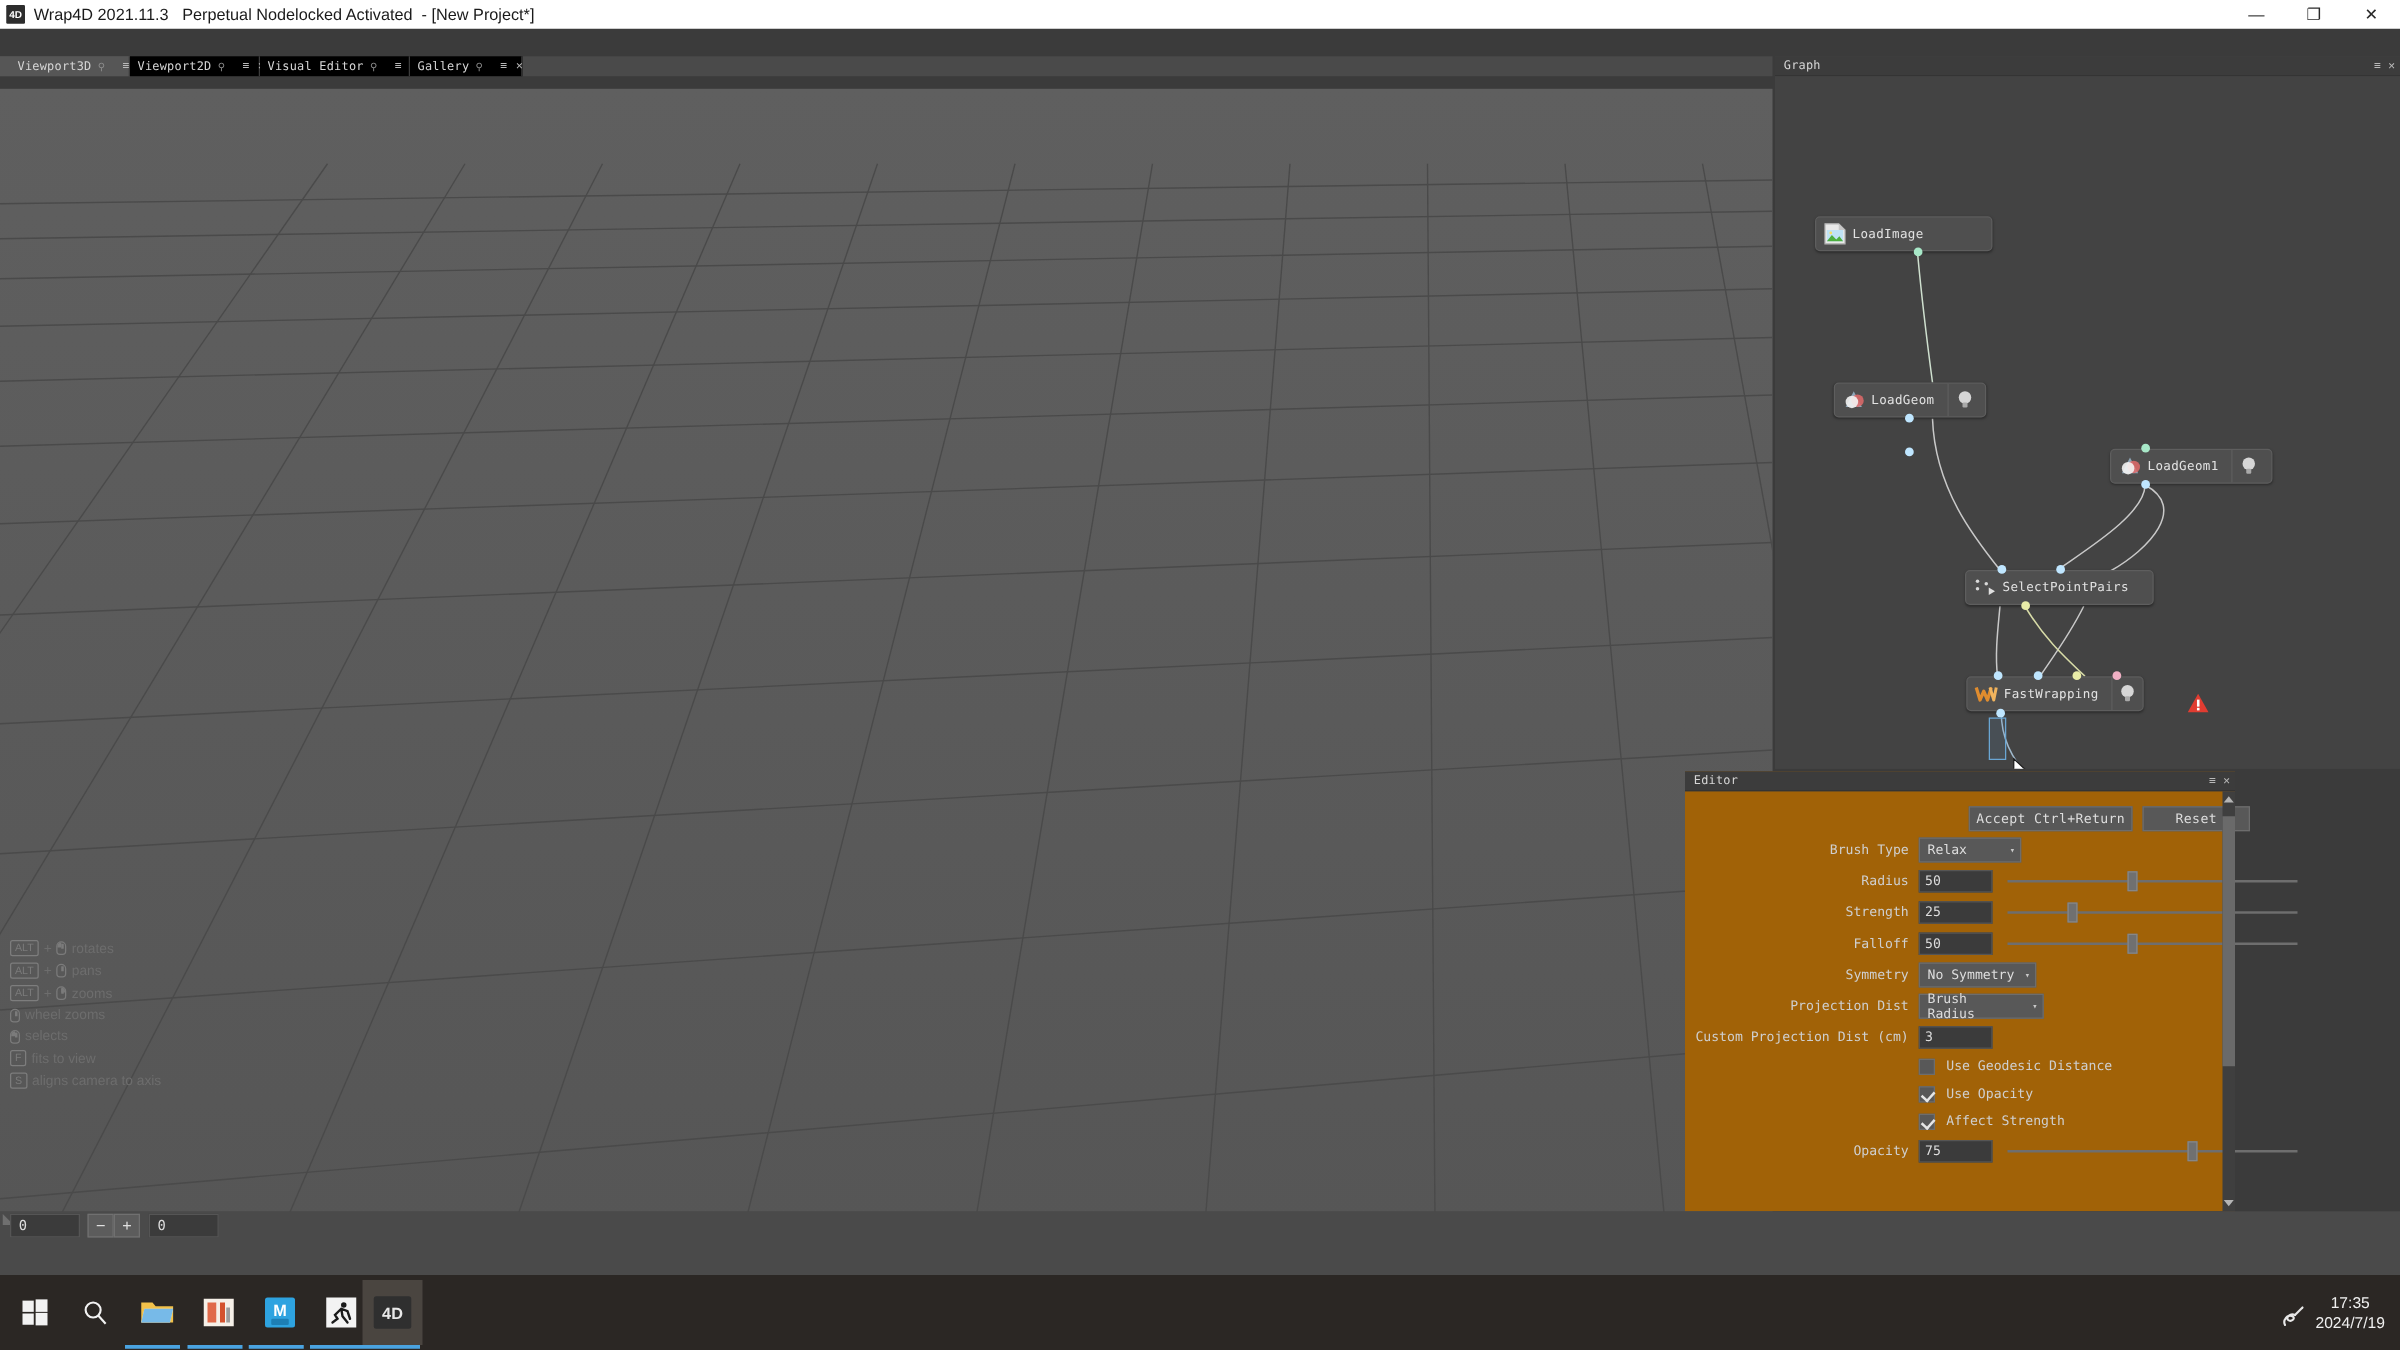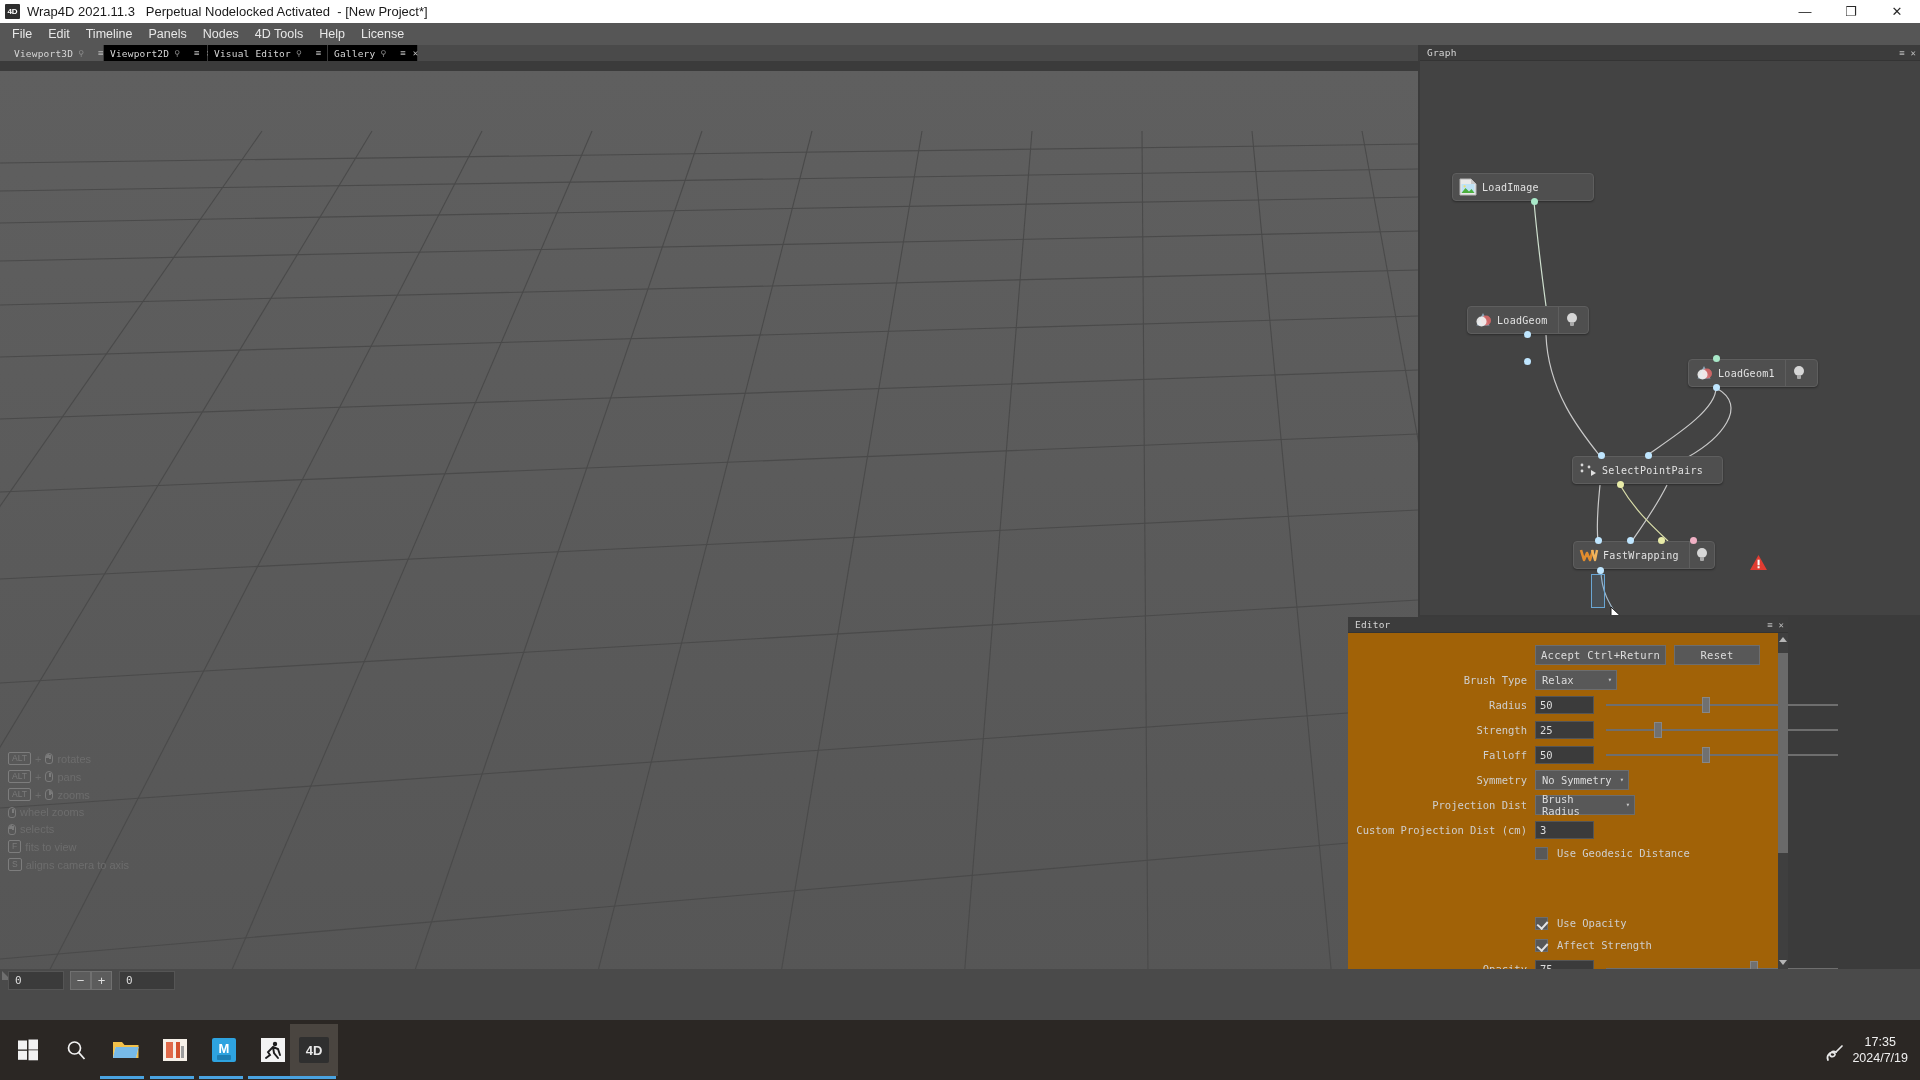--- a/index.html
+++ b/index.html
@@ -103,21 +103,21 @@
   .cursor-arrow{ position:absolute; z-index:9; }
 
   
   .editorpanel{ position:absolute; left:1348px; top:617px; width:440px; height:352px; background:#a16207; }
   .ed-body{ position:absolute; left:0; top:16px; width:500px; height:336px; overflow:hidden; }
   .ed-row{ display:flex; align-items:center; height:25px; padding-right:10px; }
   .ed-label{ width:187px; text-align:right; padding-right:8px; font-size:10.5px; color:#cfcfcf; white-space:nowrap;}
   .btn{
     background:#585858; border:1px solid #6d6d6d; color:#ddd; font-size:10.5px;
     height:20px; display:flex;align-items:center;justify-content:center;
-    font-family:"DejaVu Sans Mono", monospace; letter-spacing:.3px;
+    font-family:"DejaVu Sans Mono", monospace; letter-spacing:.3px;margin-left:40px;
   }
   .field{
     background:#3b3b3b; border:1px solid #555; color:#ddd; font-size:10.5px;
     height:18px; display:flex; align-items:center; padding-left:4px;
     font-family:"DejaVu Sans Mono", monospace;
   }
   .combo{
     background:#585858; border:1px solid #6d6d6d; color:#ddd; font-size:10.5px;
     height:20px; display:flex; align-items:center; padding:0 4px 0 6px;
     justify-content:space-between; font-family:"DejaVu Sans Mono",monospace;
@@ -163,30 +163,20 @@
   <div class="titlebar">
     <div class="title-icon">4D</div>
     <div class="title-text">Wrap4D 2021.11.3   Perpetual Nodelocked Activated  - [New Project*]</div>
     <div class="win-btns">
       <div class="win-btn">—</div>
       <div class="win-btn">❐</div>
       <div class="win-btn close">✕</div>
     </div>
   </div>
 
-  <div class="menubar">
-    <div class="menu-item">File</div>
-    <div class="menu-item">Edit</div>
-    <div class="menu-item">Timeline</div>
-    <div class="menu-item">Panels</div>
-    <div class="menu-item">Nodes</div>
-    <div class="menu-item">4D Tools</div>
-    <div class="menu-item">Help</div>
-    <div class="menu-item">License</div>
-  </div>
 
   <div class="tabstrip">
     <div class="ptab active" style="width:104px">
       <span class="lbl">Viewport3D</span>
       <span class="pin">⚲</span>
       <span class="mini">≡</span>
       <span class="mini x">✕</span>
     </div>
     <div class="ptab" style="width:104px">
       <span class="lbl">Viewport2D</span>
@@ -494,21 +484,21 @@
         <div class="ed-label">Custom Projection Dist (cm)</div>
         <div class="field" style="width:59px;">3</div>
       </div>
 
       <div class="ed-row" style="height:22px;">
         <div class="ed-label"></div>
         <div class="chk"></div>
         <span class="chk-lbl">Use Geodesic Distance</span>
       </div>
 
-      <div class="ed-row" style="height:22px;margin-top:48px;">
+      <div class="ed-row" style="height:22px;">
         <div class="ed-label"></div>
         <div class="chk on"></div>
         <span class="chk-lbl">Use Opacity</span>
       </div>
 
       <div class="ed-row" style="height:22px;">
         <div class="ed-label"></div>
         <div class="chk on"></div>
         <span class="chk-lbl">Affect Strength</span>
       </div>

